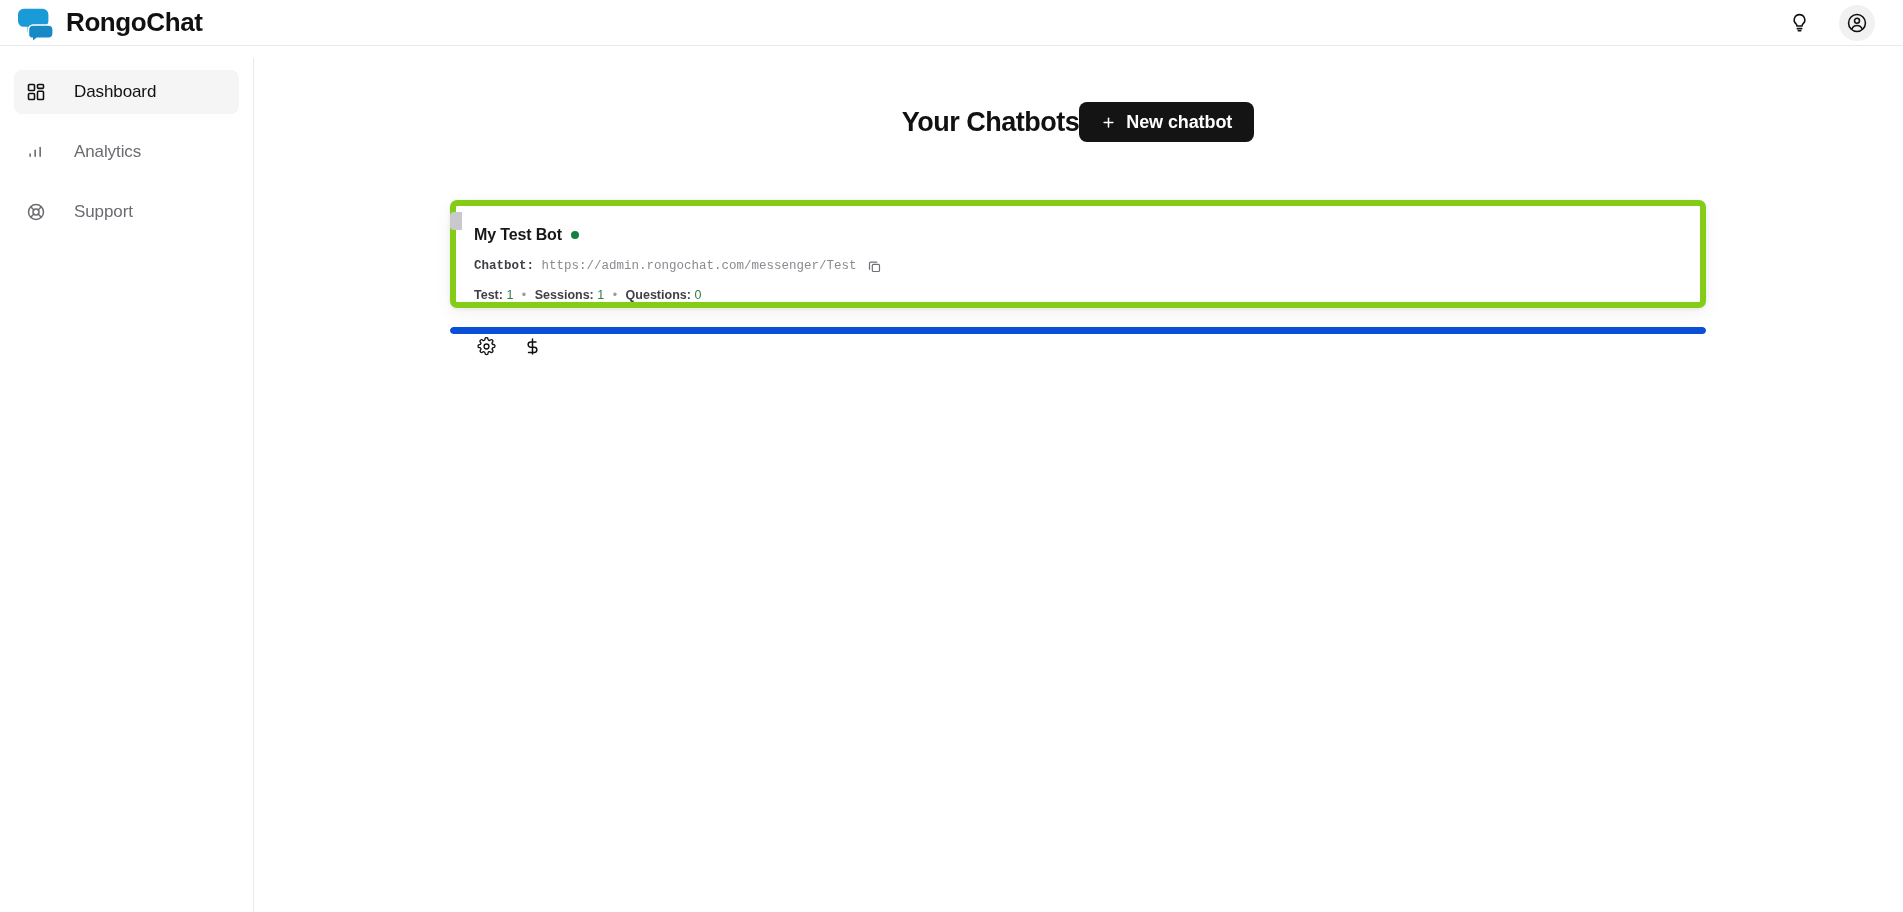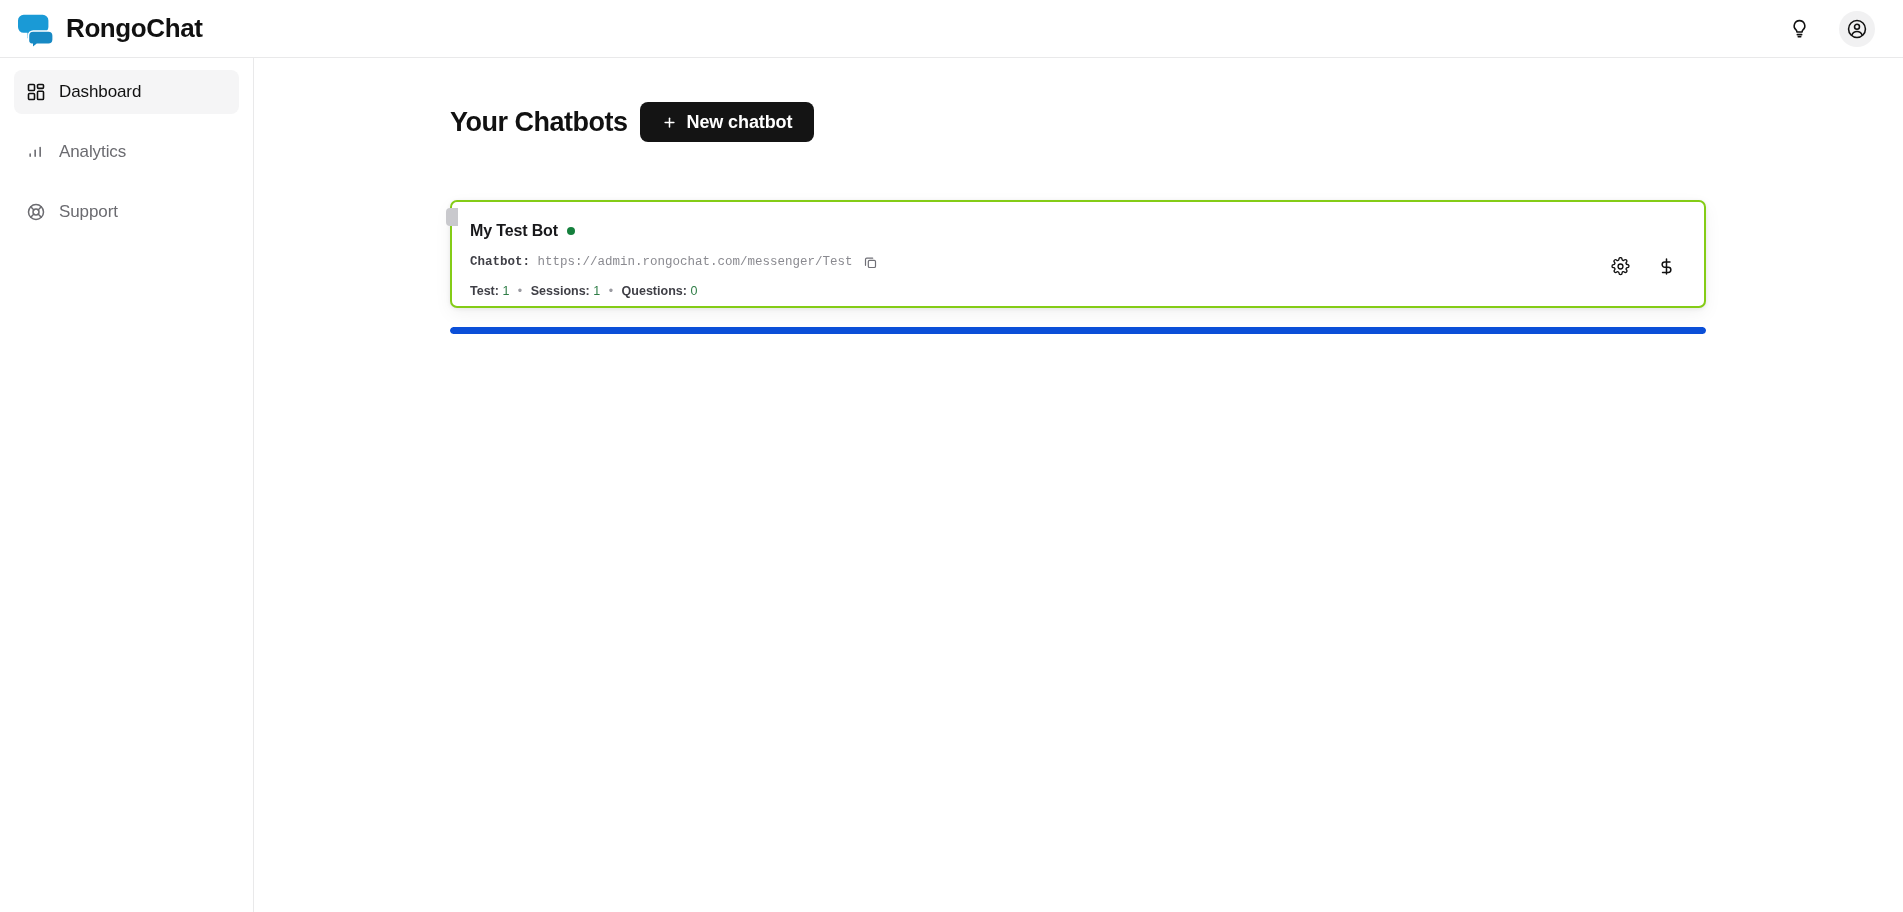--- a/index.html
+++ b/index.html
@@ -15,21 +15,21 @@
     background: #ffffff;
     color: #111111;
     -webkit-font-smoothing: antialiased;
   }
 
   
   #topbar {
     position: absolute;
     top: 0; left: 0;
     width: 1903px;
-    height: 58px;
+    height: 46px;
     background: #ffffff;
     border-bottom: 1px solid #e9e9ea;
     display: flex;
     align-items: center;
     z-index: 30;
   }
 
   #brand {
     display: flex;
     align-items: center;
@@ -71,21 +71,21 @@
     background: #ffffff;
     border-right: 1px solid #e9e9ea;
     z-index: 20;
   }
 
   #nav { padding: 12px 14px 0 14px; }
 
   .nav-item {
     display: flex;
     align-items: center;
-    gap: 13px;
+    gap: 28px;
     height: 44px;
     padding: 0 12px;
     border-radius: 8px;
     cursor: pointer;
     margin-bottom: 16px;
     color: #6b6b70;
     user-select: none;
   }
   .nav-item .nav-label {
     font-size: 17px;
@@ -147,23 +147,22 @@
   #content {
     position: absolute;
     left: 196px;
     top: 40px;
     width: 1256px;
   }
 
   #content-head {
     display: flex;
     align-items: center;
-    justify-content: flex-start;
+    justify-content: center;
     height: 48px;
-    gap: 12px;
   }
   #page-title {
     font-size: 27px;
     font-weight: 700;
     letter-spacing: -0.5px;
     color: #111111;
   }
 
   #new-chatbot-btn {
     display: inline-flex;
@@ -183,27 +182,28 @@
     white-space: nowrap;
   }
   #new-chatbot-btn svg { display: block; }
 
   
   #bot-list { margin-top: 54px; position: relative; }
 
   .bot-card {
     position: relative;
     background: #ffffff;
-    border: 2px solid #84cc16;
+    border: 6px solid #84cc16;
     border-radius: 7px;
     box-shadow: 0 1px 4px rgba(17,17,17,0.08), 0 6px 18px rgba(17,17,17,0.05);
     height: 108px;
     padding: 20px 26px 0 18px;
     display: flex;
     align-items: flex-start;
+    flex-direction: column;
   }
 
   .drag-handle {
     position: absolute;
     left: -6px;
     top: 6px;
     width: 12px;
     height: 18px;
     background: #c9c9cd;
     border-radius: 4px 0 0 4px;

